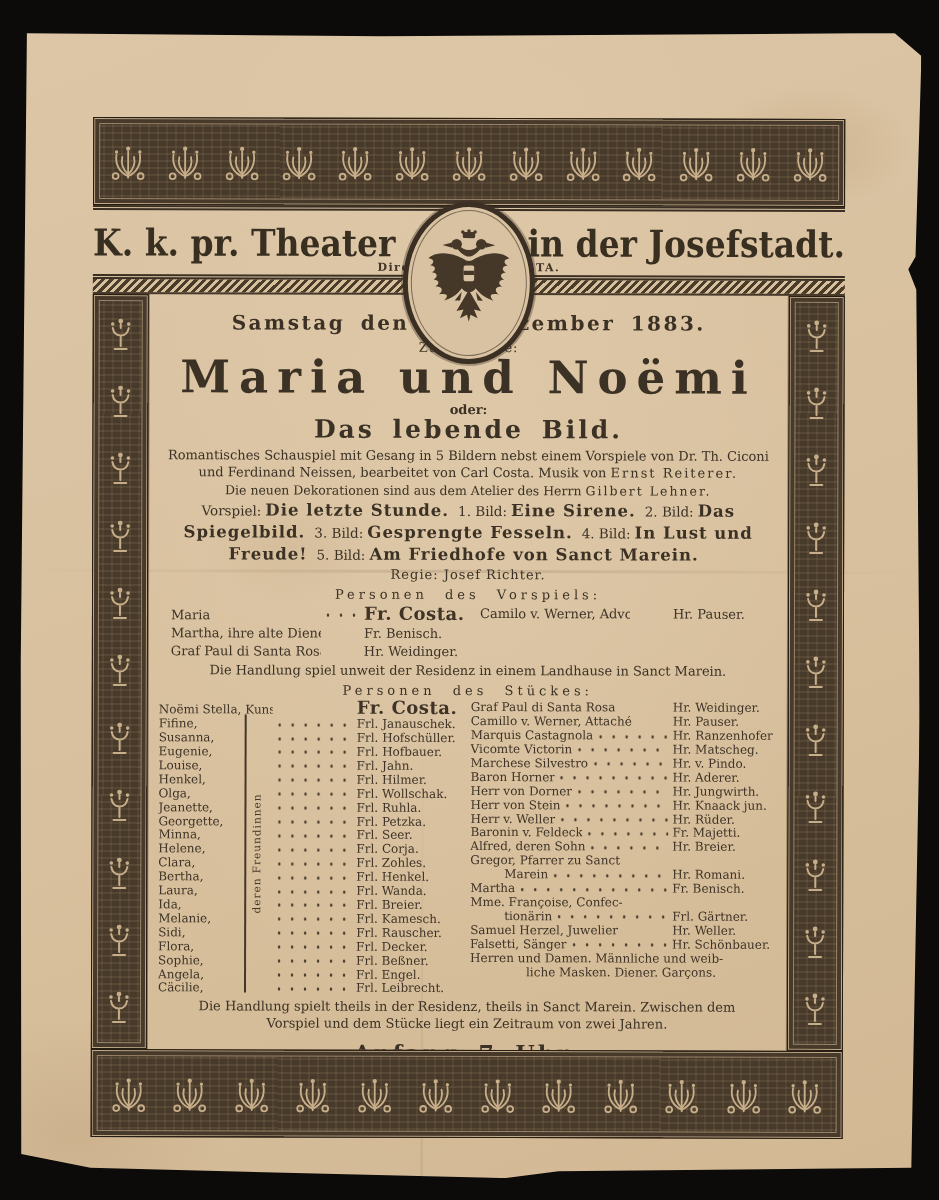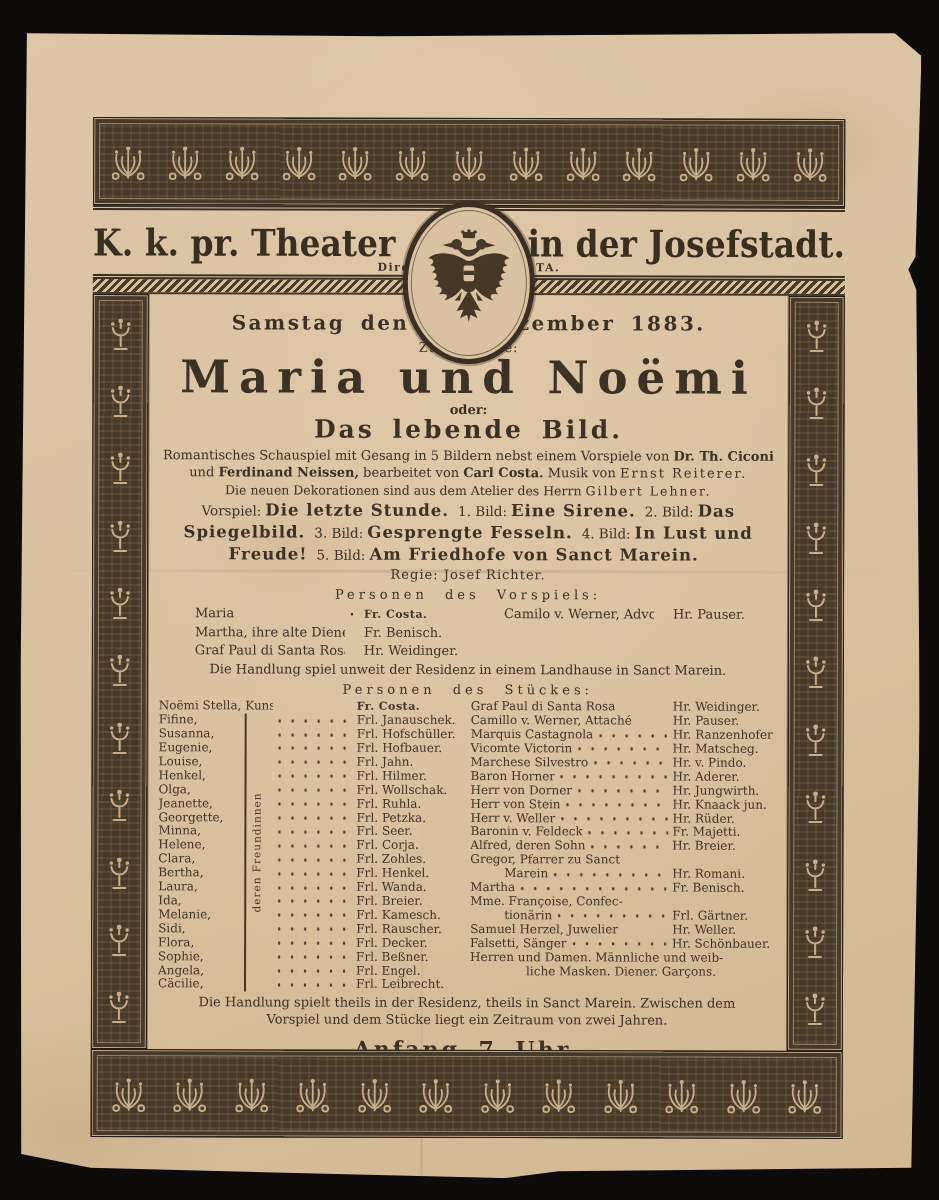--- a/index.html
+++ b/index.html
@@ -51,50 +51,50 @@
     box-shadow:0 0 0 2px rgba(58,47,34,.35);}
   .medallion::before{content:"";position:absolute;inset:3px;border-radius:50%;border:1px solid rgba(58,47,34,.6);}
   .content{flex:1;position:relative;overflow:hidden;padding:0 8px;
     border-left:1px solid rgba(70,55,38,.5);border-right:1px solid rgba(70,55,38,.5);}
   .date-line{margin-top:16px;text-align:center;font-size:20px;font-weight:bold;letter-spacing:2.5px;word-spacing:6px;}
   .occasion{margin-top:5px;text-align:center;font-size:13px;letter-spacing:1px;}
   .main-title{margin-top:0px;text-align:center;font-size:45px;font-weight:bold;letter-spacing:9px;line-height:1.02;white-space:nowrap;}
   .oder{text-align:center;font-size:13px;font-weight:bold;margin-top:1px;}
   .subtitle{text-align:center;font-size:25px;font-weight:bold;letter-spacing:3px;word-spacing:6px;line-height:1.05;}
   .desc{margin-top:5px;text-align:center;font-size:13px;line-height:1.3;padding:0 4px;}
-  .bold{font-weight:bold;}
+  .bold{font-weight:normal;}
   .spaced{letter-spacing:2px;}
   .deco-note{text-align:center;font-size:12.5px;margin-top:1px;}
   .scenes{margin-top:2px;text-align:center;line-height:1.3;padding:0 8px;}
   .scene-label{font-size:13.5px;margin-right:4px;}
   .scene-title{font-size:16.5px;font-weight:bold;letter-spacing:1px;margin-right:9px;}
   .regie{text-align:center;font-size:13px;margin-top:2px;letter-spacing:1px;}
   .cast-heading{text-align:center;font-size:13px;letter-spacing:4px;word-spacing:9px;margin-top:5px;}
   .vorspiel-cols{display:flex;gap:24px;padding:3px 14px 0;}
-  .v-col{flex:1;min-width:0;margin-left:24px;}
+  .v-col{flex:1;min-width:0;}
   .cast-row{display:grid;align-items:baseline;color:#3e3326;}
   .v-row{grid-template-columns:150px 1fr 92px;font-size:13px;line-height:18px;}
   .v-note{text-align:center;font-size:13px;margin-top:2px;}
   .stueck-cols{display:flex;gap:10px;padding:3px 2px 0;}
   .s-left{width:302px;position:relative;flex:none;}
   .s-right{flex:1;min-width:0;}
   .f-row{grid-template-columns:80px 34px 1fr 104px;font-size:12px;line-height:13.9px;}
   .r-row{grid-template-columns:auto 1fr 104px;font-size:12px;line-height:13.9px;}
   .role{white-space:nowrap;overflow:hidden;}
   .role.span2{grid-column:1/3;}
   .role.full{grid-column:1/-1;}
   .role.centerish{text-indent:56px;}
   .role.indent{padding-left:34px;}
   .gap{min-width:0;}
   .leader{align-self:center;height:7px;margin:0 4px;
     background-image:radial-gradient(circle at 3px 3.5px,#4a3c2c 1.1px,transparent 1.6px);
     background-size:13px 7px;background-repeat:repeat-x;}
   .leader.blank{background:none;}
   .performer{white-space:nowrap;}
-  .performer.pbold{font-weight:bold;font-size:11px;letter-spacing:.5px;}
+  .performer.pbold{font-weight:bold;font-size:18px;letter-spacing:.5px;}
   .brace{position:absolute;left:86px;top:14px;width:2px;height:278px;background:#453727;}
   .group-label{position:absolute;left:92px;top:14px;height:278px;display:flex;align-items:center;justify-content:center;
     writing-mode:vertical-rl;transform:rotate(180deg);font-size:10.5px;letter-spacing:1px;color:#453727;}
   .closing-note{text-align:center;font-size:13px;line-height:1.28;margin-top:3px;padding:0 34px;}
   .anfang{text-align:center;font-size:22px;font-weight:bold;letter-spacing:3px;word-spacing:8px;margin-top:7px;}
   .bottom-strip{position:relative;}
   .cartouche{position:absolute;left:50%;top:50%;transform:translate(-50%,-54%);
     width:134px;height:52px;background:#d9c2a2;border:1px solid #3a2f22;border-radius:9px;
     box-shadow:inset 0 0 0 3px #d9c2a2, inset 0 0 0 4px #3a2f22;
     display:flex;flex-direction:column;align-items:center;justify-content:center;

